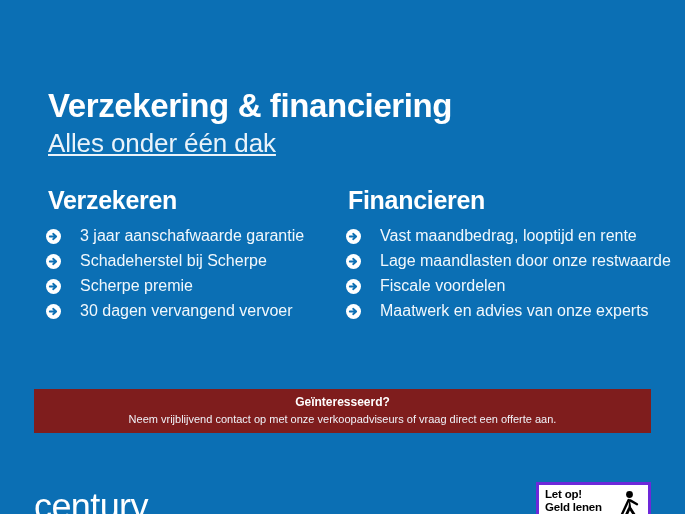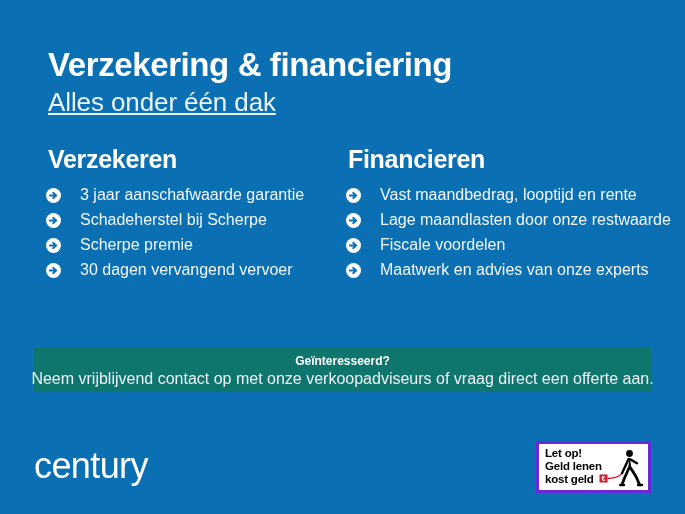--- a/index.html
+++ b/index.html
@@ -12,20 +12,21 @@
     overflow: hidden;
     font-family: "Liberation Sans", sans-serif;
     background: #0b6fb4;
   }
   #slide {
     position: relative;
     width: 685px;
     height: 440px;
     background: #0b6fb4;
     box-sizing: border-box;
+    margin-top: 41px;
   }
 
   
   .title-block {
     position: absolute;
     left: 48px;
     top: 48px;
     width: 600px;
   }
   .main-title {
@@ -99,37 +100,37 @@
   }
   .li-text { display: inline; }
 
   
   .cta-banner {
     position: absolute;
     left: 34px;
     top: 348px;
     width: 617px;
     height: 44px;
-    background: #0f766e;
+    background: #7f1d1d;
     box-sizing: border-box;
     display: flex;
     flex-direction: column;
     align-items: center;
     justify-content: center;
   }
   .cta-title {
     font-size: 12px;
     font-weight: bold;
     color: #ffffff;
     line-height: 15px;
     margin: 0;
     white-space: nowrap;
   }
   .cta-sub {
-    font-size: 16px;
+    font-size: 11px;
     font-weight: 400;
     color: #f0f2f8;
     line-height: 17px;
     margin: 1px 0 0 0;
     white-space: nowrap;
   }
 
   
   .logo {
     position: absolute;

